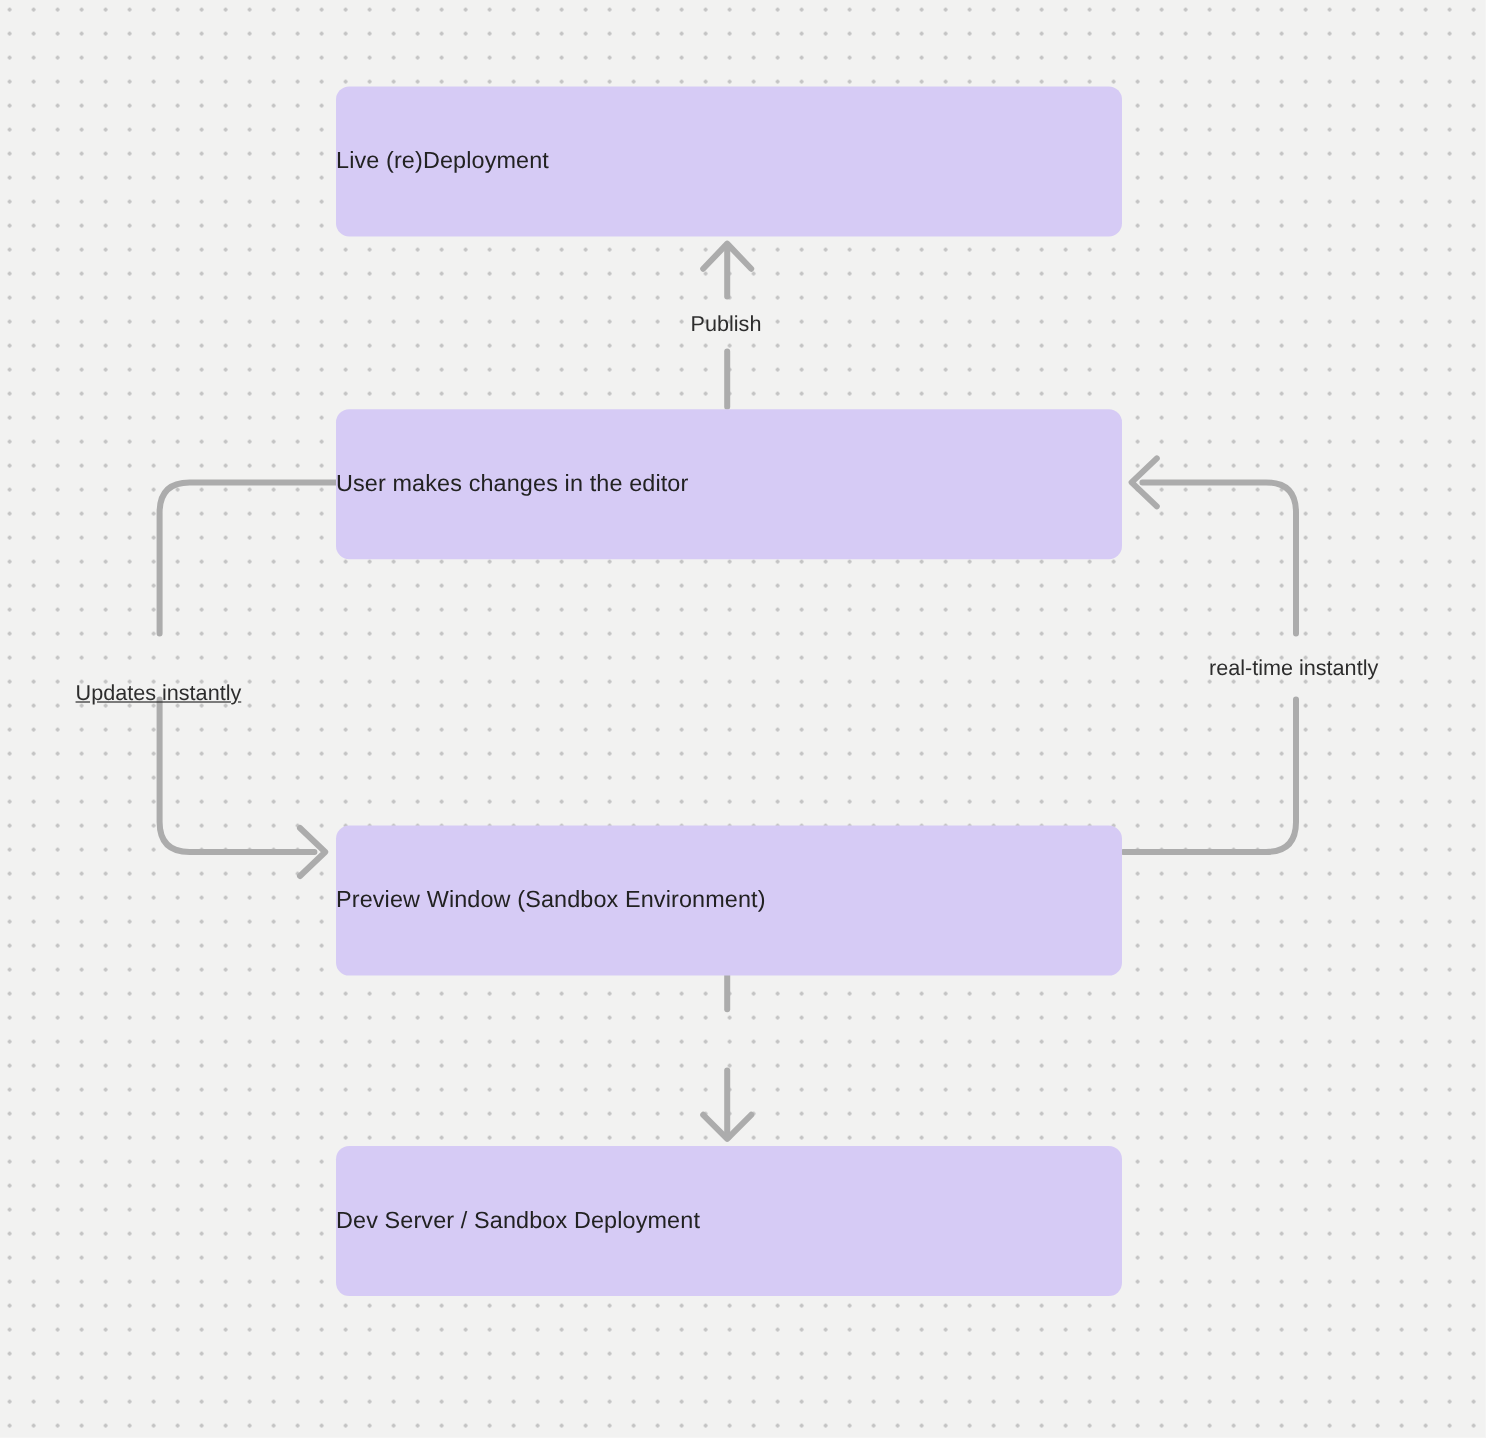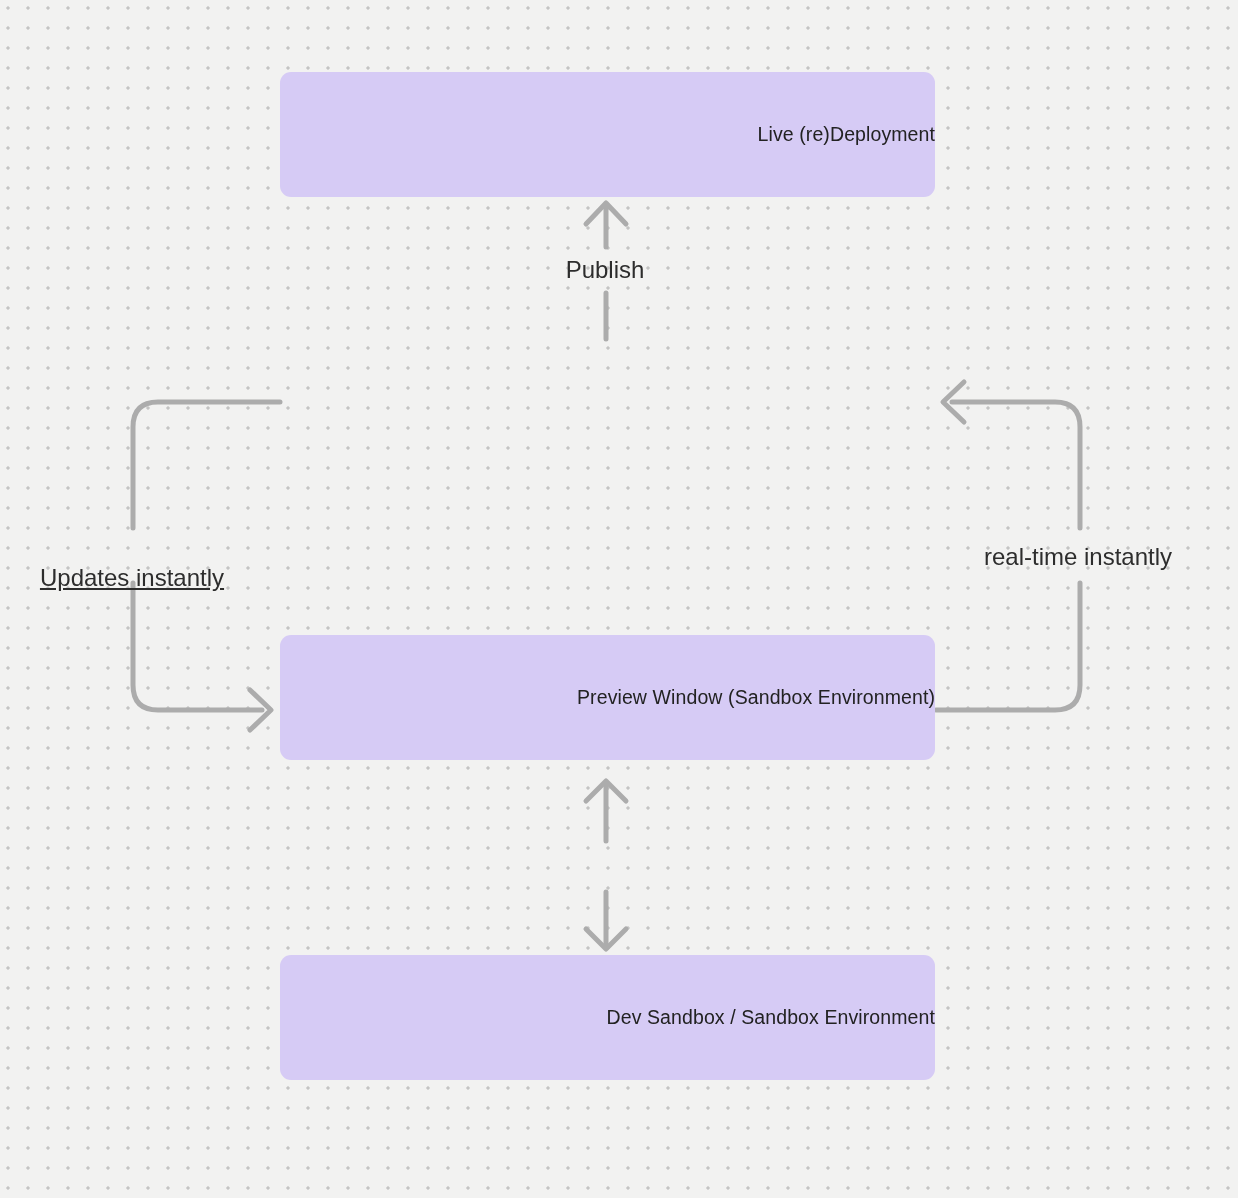--- a/index.html
+++ b/index.html
@@ -29,36 +29,36 @@
     stroke-width:5;
     stroke-linecap:round;
     stroke-linejoin:round;
   }
   .node{
     position:absolute;
     left:280px;
     width:655px;height:125px;
     background:var(--node-fill);
     border-radius:11px;
-    display:flex;align-items:center;justify-content:flex-end;
+    display:flex;align-items:center;justify-content:flex-start;
   }
   .node-label{
     font-size:19.5px;
     color:var(--node-text);
     letter-spacing:0.1px;
     white-space:nowrap;
   }
   .node-live{top:72px;}
   .node-user{top:341px;}
-  .node-preview{top:635px;padding-left:24px;}
+  .node-preview{top:688px;}
   .node-dev{top:955px;}
   .edge-label{
     position:absolute;
     transform:translate(-50%,-50%);
-    font-size:24px;
+    font-size:18px;
     color:var(--label-text);
     white-space:nowrap;
   }
   .lbl-publish{left:605px;top:270px;}
   .lbl-updates{left:132px;top:578px;text-decoration:underline;}
   .lbl-feedback{left:1078px;top:557px;}
   .lbl-spunup{left:606px;top:867px;}
 </style>
 </head>
 <body>
@@ -90,26 +90,29 @@
       <path class="edge-path" d="M586 801 L606 781 L626 801"></path>
       <path class="edge-path" d="M606 892 L606 944"></path>
       <path class="edge-path" d="M586 929 L606 949 L626 929"></path>
     </g>
   </svg>
 
   <div class="node node-live">
     <span class="node-label">Live (re)Deployment</span>
   </div>
 
+  <div class="node node-user">
+    <span class="node-label">User makes changes in the editor</span>
+  </div>
 
   <div class="node node-preview">
     <span class="node-label">Preview Window (Sandbox Environment)</span>
   </div>
 
   <div class="node node-dev">
-    <span class="node-label">Dev Sandbox / Sandbox Environment</span>
+    <span class="node-label">Dev Server / Sandbox Deployment</span>
   </div>
 
   <div class="edge-label lbl-publish">Publish</div>
   <div class="edge-label lbl-updates">Updates instantly</div>
   <div class="edge-label lbl-feedback">real-time instantly</div>
 
 </div>
 
 </body></html>

